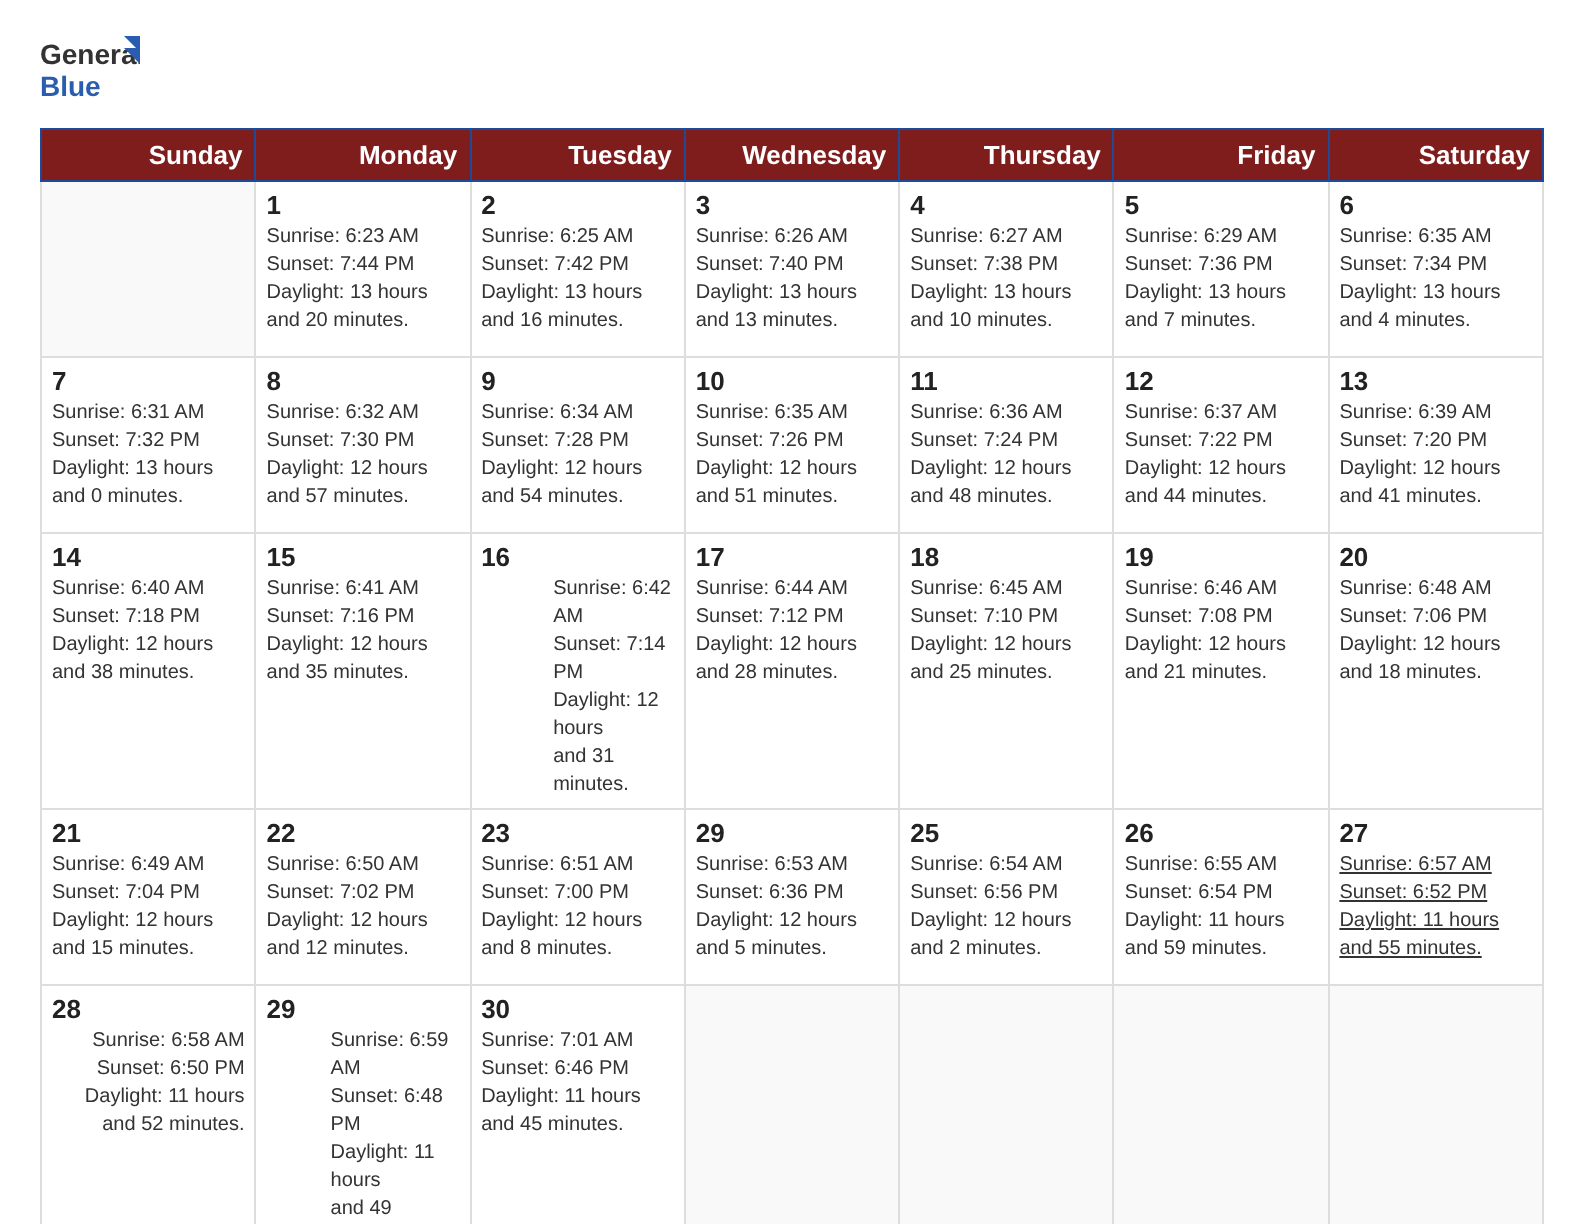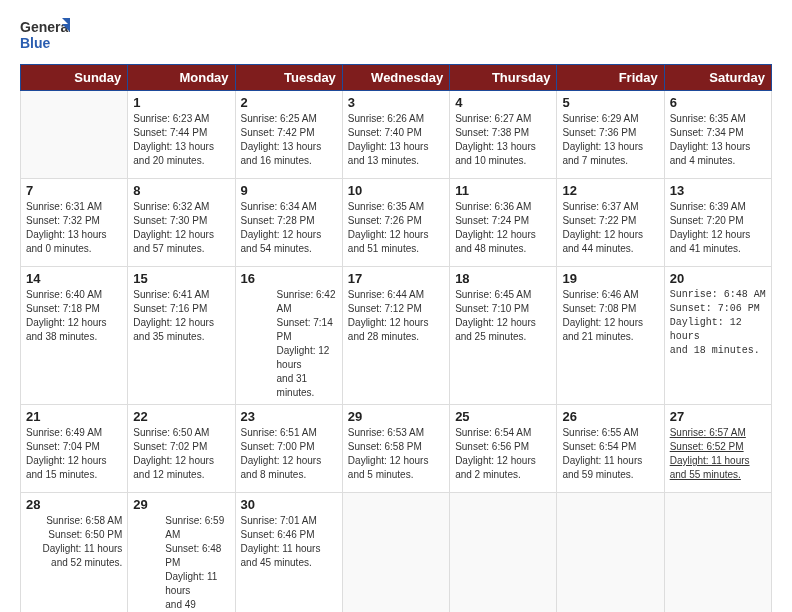--- a/index.html
+++ b/index.html
@@ -243,21 +243,21 @@
           </td>
           <td>
             <div class="day-num">19</div>
             <div class="cell-info" style="white-space: pre-line;">Sunrise: 6:46 AM
 Sunset: 7:08 PM
 Daylight: 12 hours
 and 21 minutes.</div>
           </td>
           <td>
             <div class="day-num">20</div>
-            <div class="cell-info" style="white-space: pre-line; font-family: Liberation Mono, monospace;">Sunrise: 6:48 AM
+            <div class="cell-info" style="white-space: pre-line;">Sunrise: 6:48 AM
 Sunset: 7:06 PM
 Daylight: 12 hours
 and 18 minutes.</div>
           </td>
         </tr>
         <tr>
           <td>
             <div class="day-num">21</div>
             <div class="cell-info" style="white-space: pre-line;">Sunrise: 6:49 AM
 Sunset: 7:04 PM
@@ -274,21 +274,21 @@
           <td>
             <div class="day-num">23</div>
             <div class="cell-info" style="white-space: pre-line;">Sunrise: 6:51 AM
 Sunset: 7:00 PM
 Daylight: 12 hours
 and 8 minutes.</div>
           </td>
           <td>
             <div class="day-num">29</div>
             <div class="cell-info" style="white-space: pre-line;">Sunrise: 6:53 AM
-Sunset: 6:58 PM
+Sunset: 6:36 PM
 Daylight: 12 hours
 and 5 minutes.</div>
           </td>
           <td>
             <div class="day-num">25</div>
             <div class="cell-info" style="white-space: pre-line;">Sunrise: 6:54 AM
 Sunset: 6:56 PM
 Daylight: 12 hours
 and 2 minutes.</div>
           </td>

